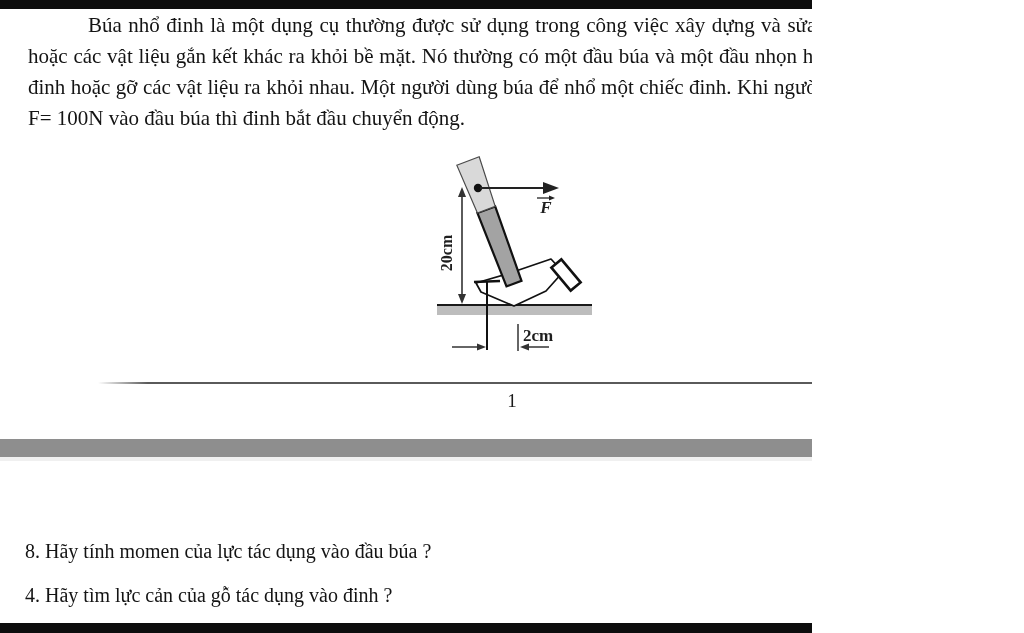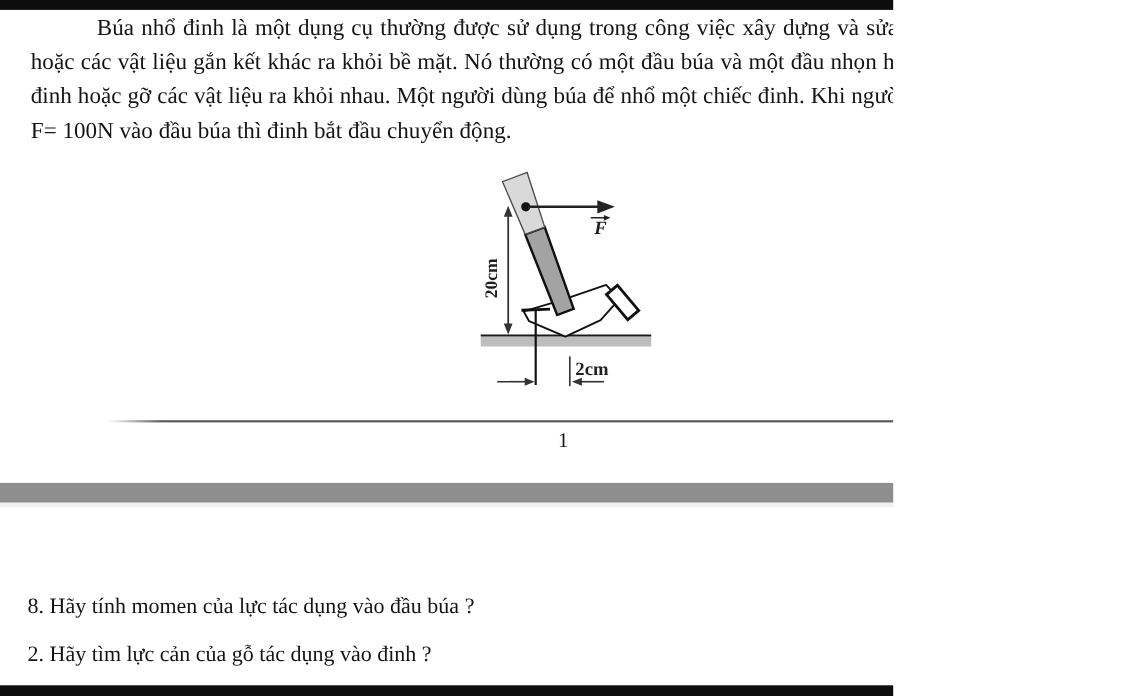--- a/index.html
+++ b/index.html
@@ -96,17 +96,17 @@
   </svg>
 
   <div id="page-divider"></div>
 
   <div id="page-number">1</div>
 
   <div id="separator-bar" class="bar"></div>
   <div id="separator-bar-shadow" class="bar"></div>
 
   <div id="question-1" class="question">8. Hãy tính momen của lực tác dụng vào đầu búa ?</div>
-  <div id="question-2" class="question">2. Hãy tìm lực cản của gỗ tác dụng vào đinh ?</div>
+  <div id="question-2" class="question">4. Hãy tìm lực cản của gỗ tác dụng vào đinh ?</div>
 
   <div id="bottom-bar" class="bar"></div>
 
 </div>
 
 </body></html>

